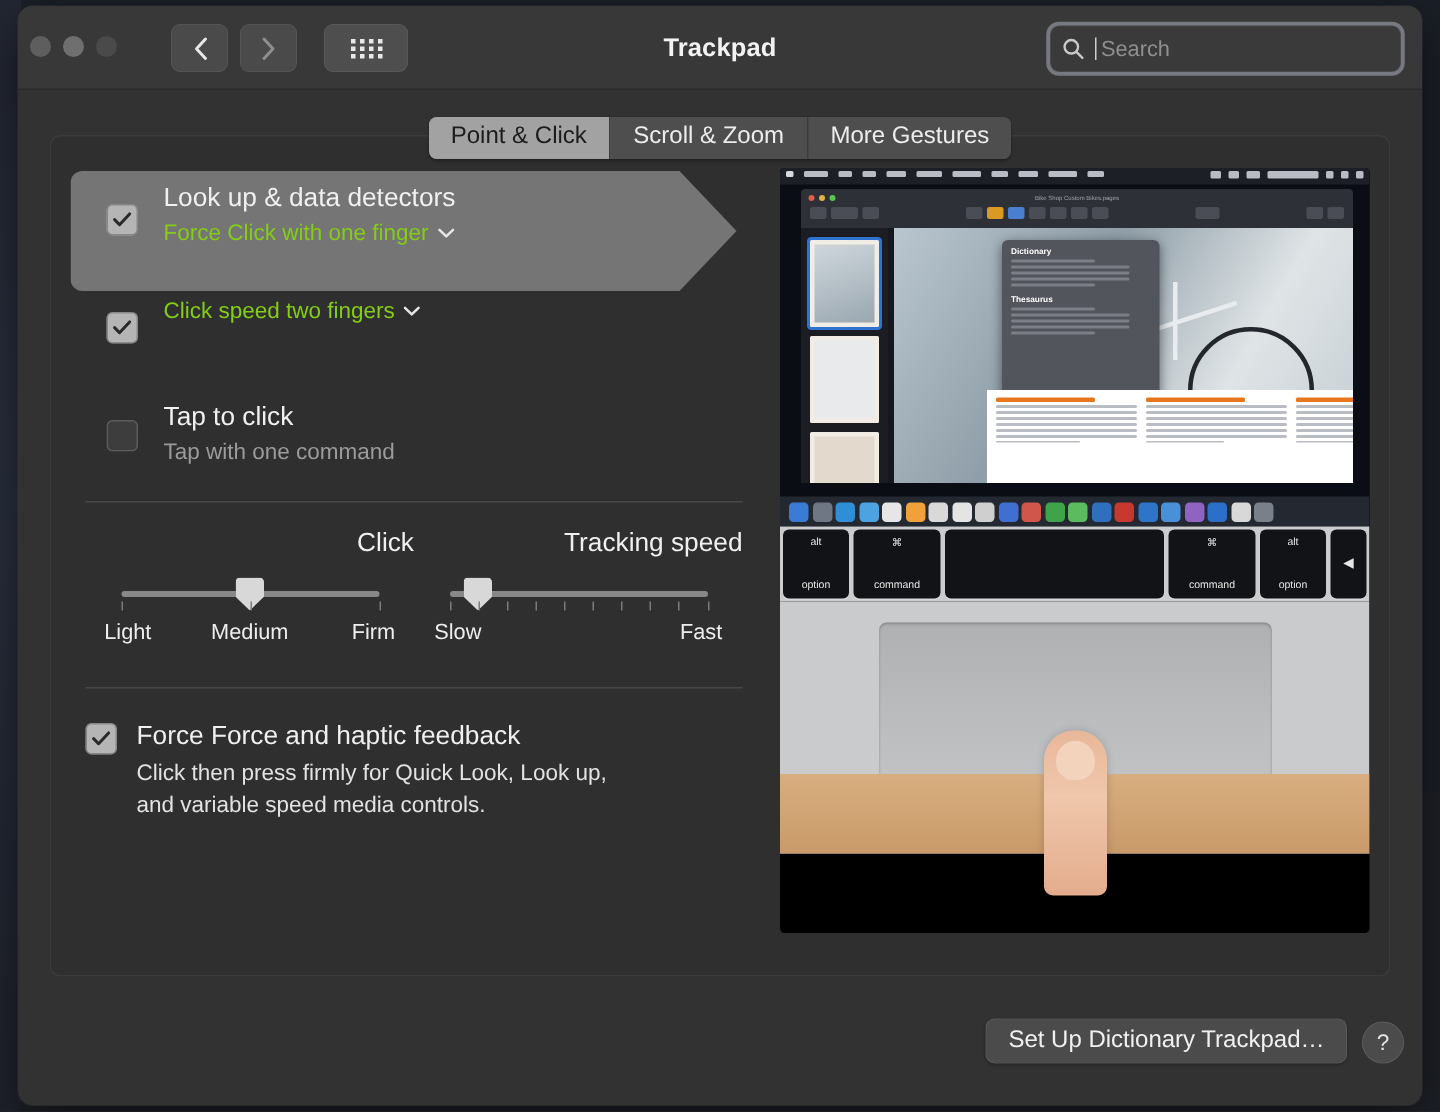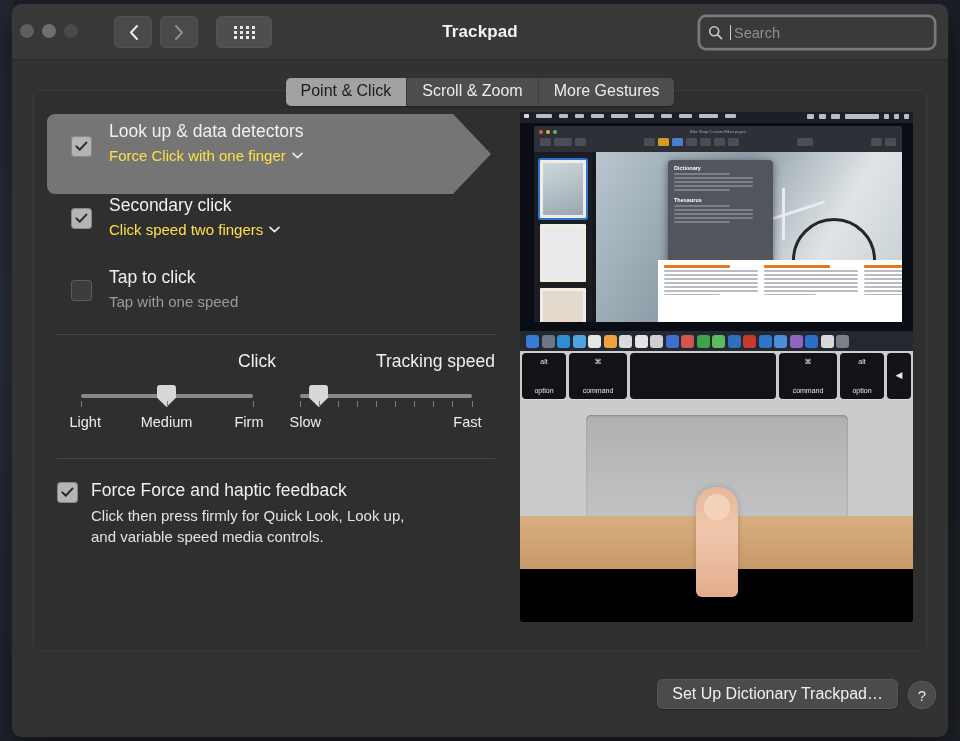--- a/index.html
+++ b/index.html
@@ -101,21 +101,21 @@
   .optrow .txt { position:absolute; left:52px; top:8px; }
 
   .cbox {
     width:21px; height:21px; border-radius:4px; background:#3d3d3d;
     box-shadow:inset 0 0 0 1px rgba(255,255,255,.16);
     display:flex; align-items:center; justify-content:center;
   }
   .cbox.on { background:#b5b5b5; box-shadow:inset 0 0 0 1px rgba(0,0,0,.25); }
 
   .opt-title { color:#f0f0f0; font-size:17.5px; line-height:22px; }
-  .opt-sub   { color:#fde047; font-size:15px; line-height:21px; margin-top:3px;
+  .opt-sub   { color:#84cc16; font-size:15px; line-height:21px; margin-top:3px;
                display:flex; align-items:center; gap:6px; }
   .opt-sub.dim { color:#9b9b9b; }
 
   hr.sep { border:0; border-top:1px solid #484848; margin:0; }
 
   
   .sliders { display:flex; gap:0; margin-top:16px; }
   .slidercol { width:219px; text-align:right; }
   .slider-label { color:#f0f0f0; font-size:17.5px; margin-bottom:22px; }
   .track-area { position:relative; width:172px; margin:0 auto; }
@@ -323,38 +323,37 @@
 
         <div class="optrow" style="height:72px">
           <div class="cb" style="top:16px">
             <div class="cbox on">
               <svg width="13" height="11" viewBox="0 0 13 11">
                 <path d="M1.4 5.4 L4.7 8.8 L11.4 1.6" stroke="#2a2a2a" stroke-width="2" fill="none" stroke-linecap="round" stroke-linejoin="round"></path>
               </svg>
             </div>
           </div>
           <div class="txt" style="top:2px">
-            <div class="opt-title">Secondary click</div>
             <div class="opt-sub">
               <span>Click speed two fingers</span>
               <svg width="11" height="7" viewBox="0 0 11 7">
                 <path d="M1 1.3 L5.5 5.6 L10 1.3" stroke="#e6e6e6" stroke-width="1.7" fill="none" stroke-linecap="round" stroke-linejoin="round"></path>
               </svg>
             </div>
           </div>
         </div>
 
         <div class="optrow" style="height:64px">
           <div class="cb" style="top:16px">
             <div class="cbox"></div>
           </div>
           <div class="txt" style="top:2px">
             <div class="opt-title">Tap to click</div>
             <div class="opt-sub dim">
-              <span>Tap with one speed</span>
+              <span>Tap with one command</span>
             </div>
           </div>
         </div>
 
         <hr class="sep" style="margin-top:6px">
 
         <div class="sliders">
 
           <div class="slidercol">
             <div class="slider-label">Click</div>

